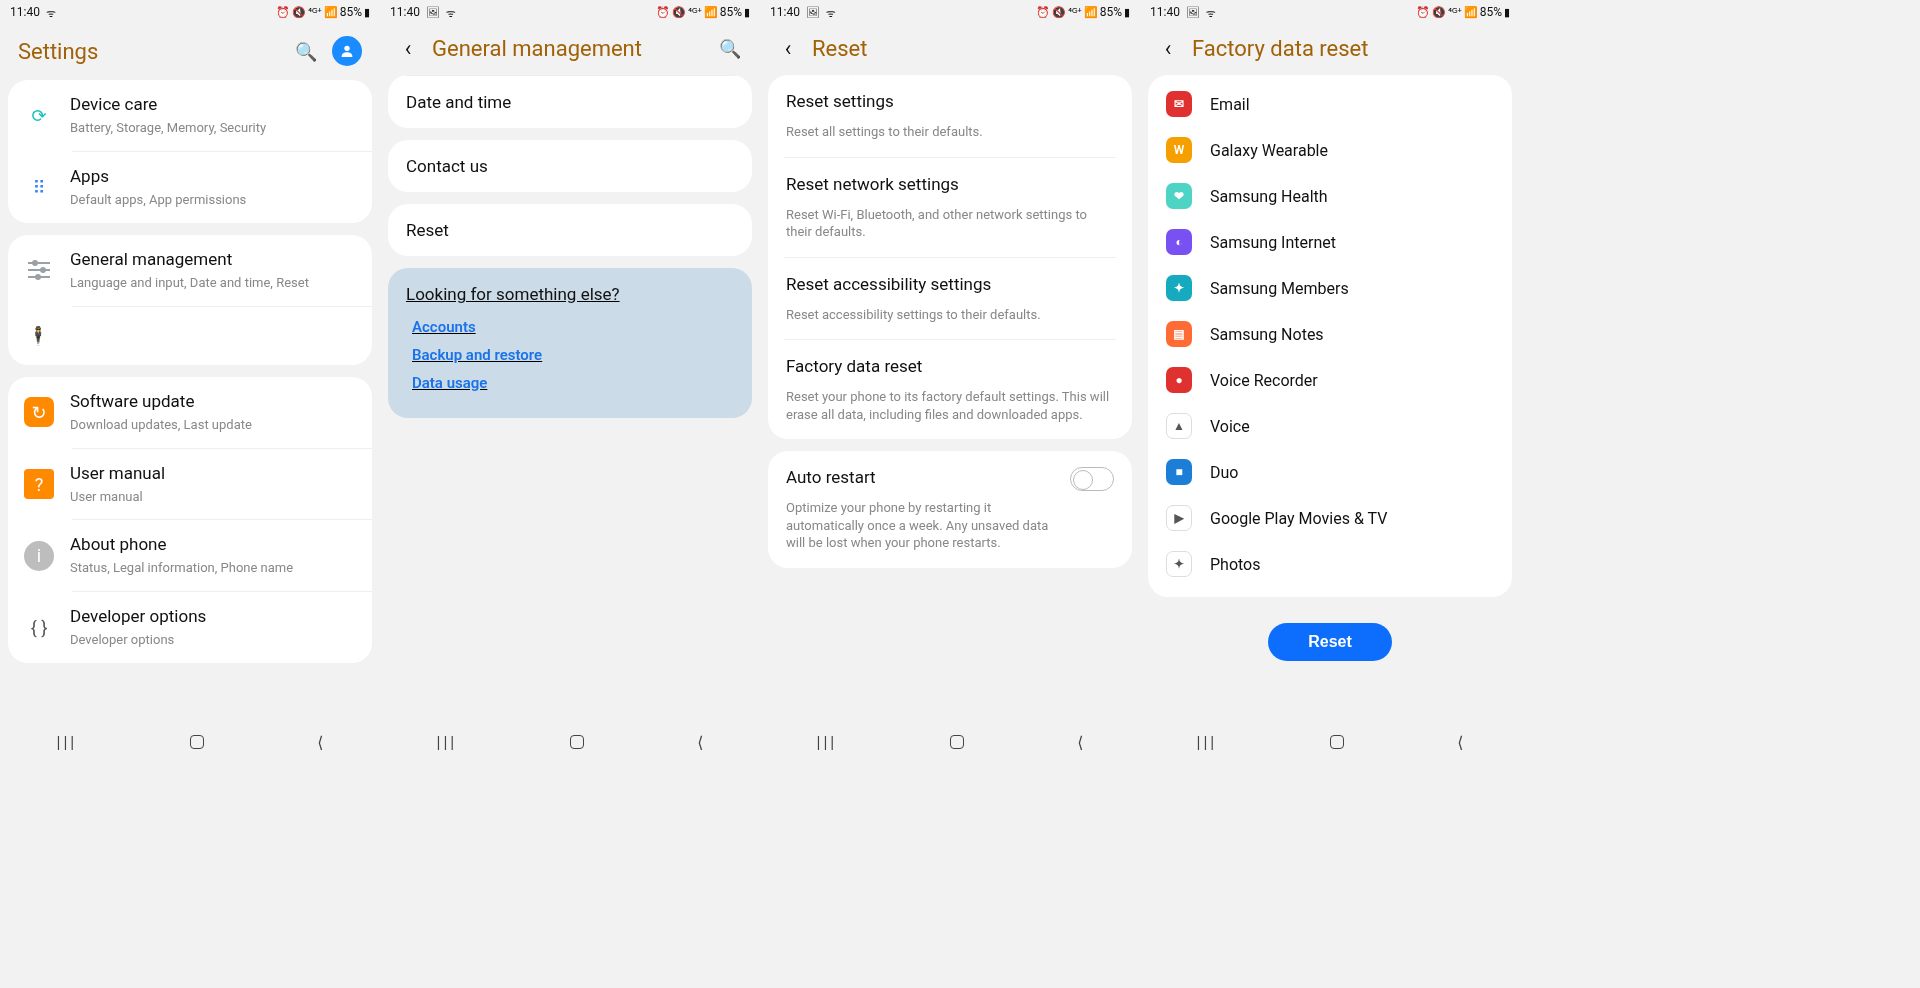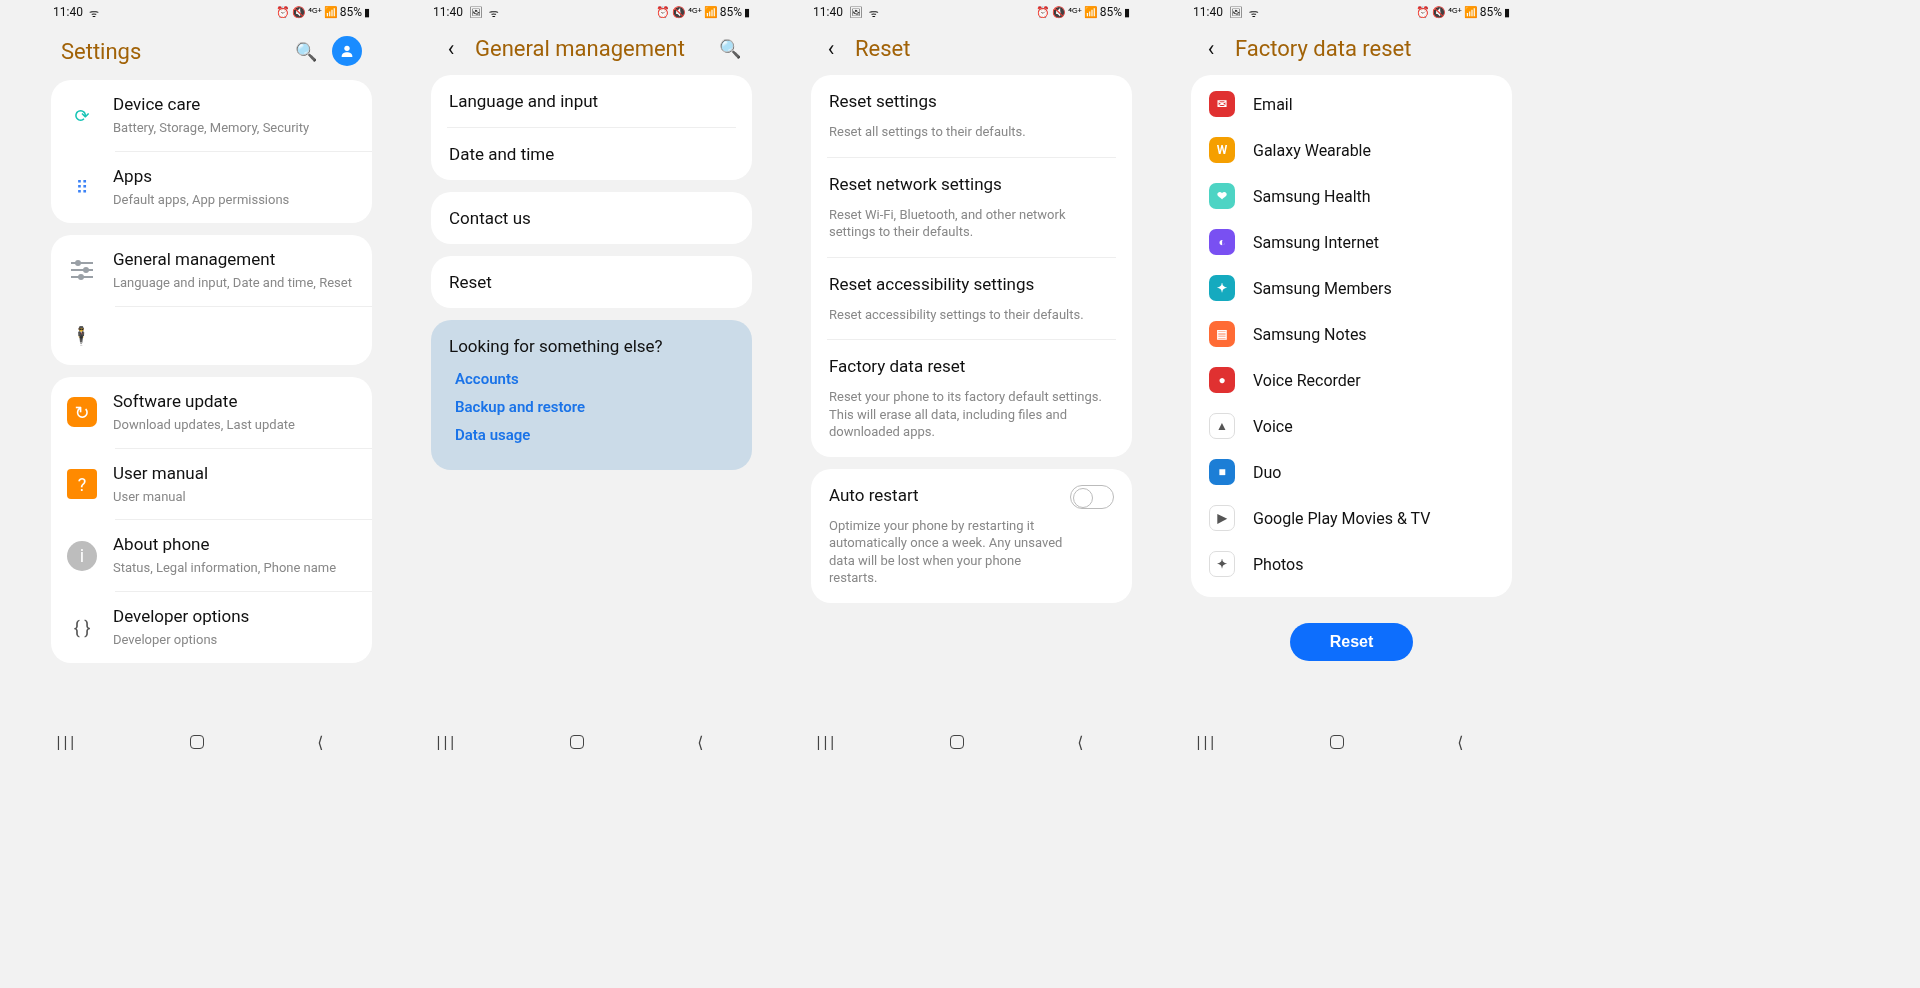--- a/index.html
+++ b/index.html
@@ -11,21 +11,20 @@
     display: flex;
     overflow: hidden;
   }
   .screen {
     width: 380px;
     height: 760px;
     background: #f2f2f2;
     position: relative;
     display: flex;
     flex-direction: column;
-    padding-left: 43px;
   }
   
   .statusbar {
     height: 24px;
     display: flex;
     align-items: center;
     justify-content: space-between;
     padding: 0 10px;
     font-size: 12px;
     color: #111;
@@ -95,20 +94,21 @@
     padding: 16px 18px;
     font-size: 17px;
     color: #111;
   }
   .simple-row .line2 { font-size: 13px; color:#888; margin-top:12px; line-height:1.35;}
   .suggest-card {
     background: #cbdbe8;
     border-radius: 20px;
     margin: 0 8px 12px 8px;
     padding: 16px 18px;
+    text-decoration: underline;
   }
   .suggest-card .head { font-size: 17px; color:#111; margin-bottom:14px;}
   .suggest-card .link { font-size: 15px; color:#1a73e8; font-weight:600; margin:10px 6px;}
   .toggle {
     width: 44px; height: 24px;
     border: 1.5px solid #bbb;
     border-radius: 12px;
     position:relative;
     flex-shrink:0;
   }
@@ -305,21 +305,20 @@
         <span class="glyph">▮</span>
       </div>
   </div>
   <div class="header">
     <span class="back-icon">‹</span>
     <span class="title">General management</span>
     <span class="search-icon">🔍</span>
   </div>
 
   <div class="card">
-    <div class="simple-row"><span>Language and input</span></div>
     <div class="divider full"></div>
     <div class="simple-row"><span>Date and time</span></div>
   </div>
 
   <div class="card">
     <div class="simple-row"><span>Contact us</span></div>
   </div>
 
   <div class="card">
     <div class="simple-row"><span>Reset</span></div>

